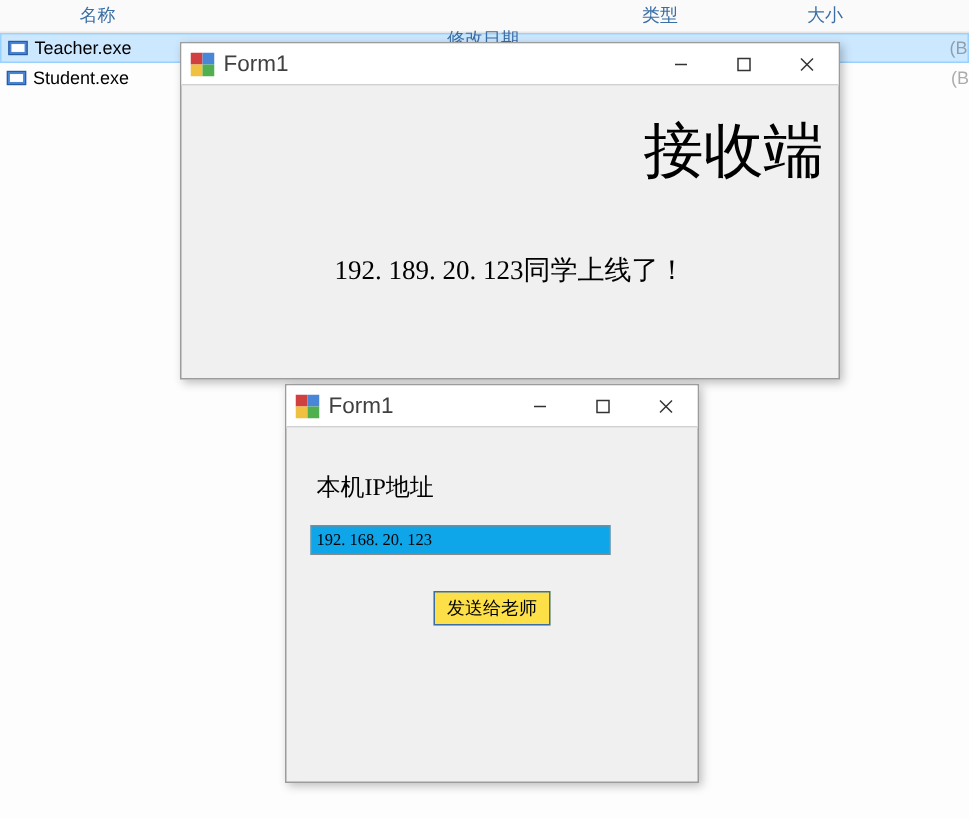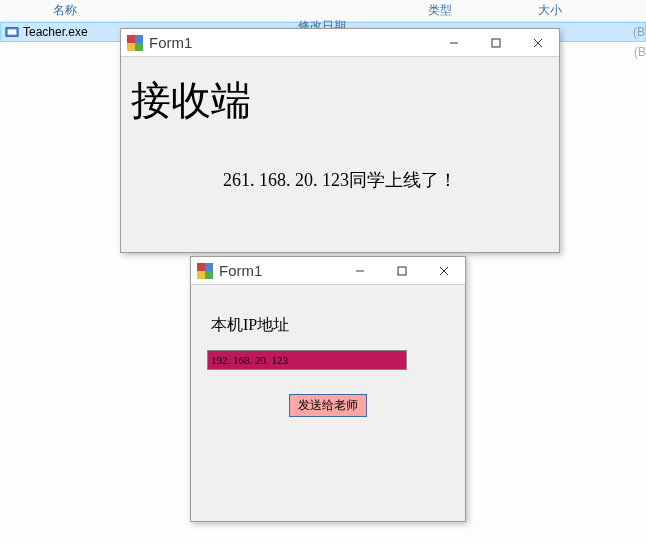--- a/index.html
+++ b/index.html
@@ -66,52 +66,52 @@
       width: 42px; height: 100%;
       display: flex; align-items: center; justify-content: center;
       color: #333; font-size: 13px;
     }
     .winbody {
       padding: 10px;
       font-family: "SimSun", serif;
     }
     .big-title {
       font-size: 40px;
-      text-align: left;
+      text-align: right;
       font-family: "SimSun", serif;
       color: #000;
       margin-top: 6px;
     }
     .status-line {
       text-align: center;
       font-size: 18px;
       font-family: "SimSun", serif;
       margin-top: 40px;
       color: #000;
     }
     .label-ip {
       font-size: 16px;
       margin: 20px 0 14px 10px;
       font-family: "SimSun", serif;
     }
     .textbox {
       width: 200px;
       height: 20px;
       border: 1px solid #888;
-      background: #be185d;
+      background: #0ea5e9;
       font-size: 11px;
       padding: 0 3px;
       margin-left: 6px;
       font-family: "SimSun", serif;
     }
     .send-btn {
       display: block;
       margin: 24px auto 8px auto;
       border: 1px solid #3a6ea5;
-      background: #fca5a5;
+      background: #fde047;
       font-size: 12px;
       padding: 2px 8px;
       font-family: "SimSun", serif;
     }
     #win1 { left: 120px; top: 28px; width: 440px; height: 225px; }
     #win2 { left: 190px; top: 256px; width: 276px; height: 266px; }
   </style>
 </head>
 <body>
 
@@ -129,20 +129,29 @@
           <rect x="1" y="3" width="14" height="10" fill="#4a86d8" stroke="#2a5aa0"></rect>
           <rect x="3" y="5" width="10" height="6" fill="#fff"></rect>
         </svg>
     </span>
     <span>Teacher.exe</span>
   </div>
   <div style="flex:1"></div>
   <div class="fright" style="opacity:0.4">(B</div>
 </div>
 <div class="explorer-row">
+  <div class="fname">
+    <span class="exe-icon">
+      <svg viewBox="0 0 16 16">
+          <rect x="1" y="3" width="14" height="10" fill="#4a86d8" stroke="#2a5aa0"></rect>
+          <rect x="3" y="5" width="10" height="6" fill="#fff"></rect>
+        </svg>
+    </span>
+    <span>Student.exe</span>
+  </div>
   <div style="flex:1"></div>
   <div class="fright" style="opacity:0.4">(B</div>
 </div>
 
 <div id="win1" class="window">
   <div class="titlebar">
     <span class="winicon">
       <svg viewBox="0 0 16 16">
           <rect x="0" y="0" width="8" height="8" fill="#d04040"></rect>
           <rect x="8" y="0" width="8" height="8" fill="#4a86d8"></rect>
@@ -165,21 +174,21 @@
       <div class="winbtn">
         <svg width="10" height="10" viewBox="0 0 10 10">
             <line x1="1" y1="1" x2="9" y2="9" stroke="#333" stroke-width="1"></line>
             <line x1="9" y1="1" x2="1" y2="9" stroke="#333" stroke-width="1"></line>
           </svg>
       </div>
     </div>
   </div>
   <div class="winbody">
     <div class="big-title">接收端</div>
-    <div class="status-line">261. 168. 20. 123同学上线了！</div>
+    <div class="status-line">192. 189. 20. 123同学上线了！</div>
   </div>
 </div>
 
 <div id="win2" class="window">
   <div class="titlebar">
     <span class="winicon">
       <svg viewBox="0 0 16 16">
           <rect x="0" y="0" width="8" height="8" fill="#d04040"></rect>
           <rect x="8" y="0" width="8" height="8" fill="#4a86d8"></rect>
           <rect x="0" y="8" width="8" height="8" fill="#f0c040"></rect>

